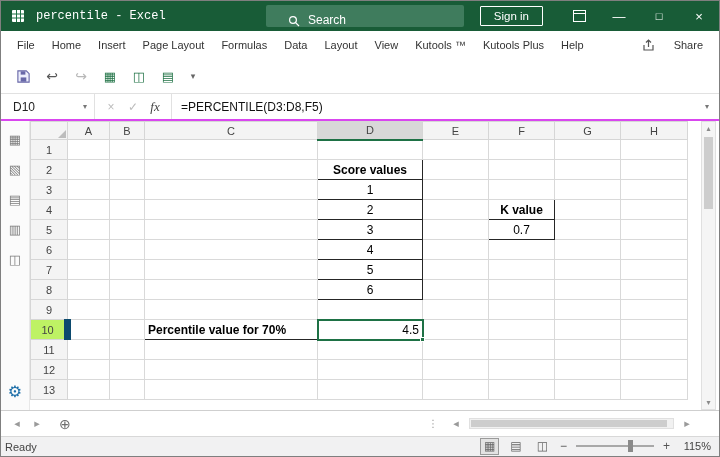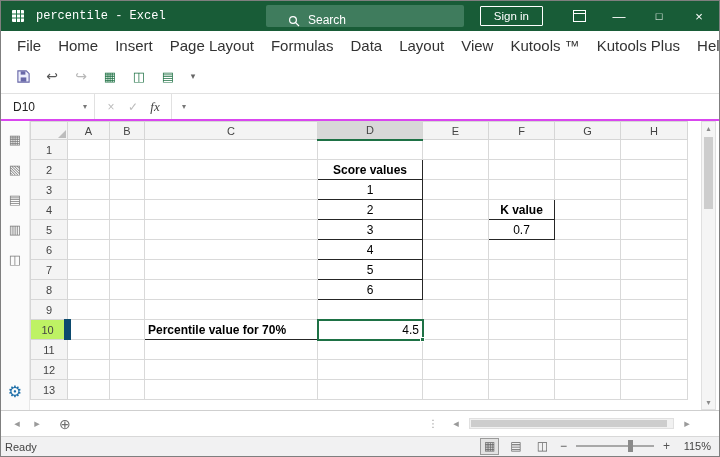--- a/index.html
+++ b/index.html
@@ -12,21 +12,21 @@
   .tb-title { font-size:12px; white-space:nowrap;font-family:Liberation Mono, monospace; }
   .search { position:absolute; left:265px; top:4px; width:198px; height:22px; background:#3F7C5D; border-radius:2px; display:flex; align-items:flex-end; padding-left:22px; gap:8px; font-size:12px; color:#fff; }
   .search svg { position:absolute; left:22px; }
   .search span { margin-left:20px; }
   .tb-right { margin-left:auto; display:flex; align-items:center; height:100%; }
   .signin { background:transparent; border:1px solid #fff; color:#fff; font-size:11.5px; padding:3px 13px; margin-right:16px; border-radius:1px; font-family:inherit; }
   .tb-btn { width:40px; height:30px; display:flex; align-items:center; justify-content:center; font-size:13px; color:#fff; }
   .tb-btn.max { font-size:11px; }
 
   
-  .menubar { height:28px; display:flex; align-items:center; padding:0 16px 0 16px; gap:17px; font-size:15px; color:#333; background:#fff; white-space:nowrap; }
+  .menubar { height:28px; display:flex; align-items:center; padding:0 16px 0 16px; gap:17px; font-size:11px; color:#333; background:#fff; white-space:nowrap; }
   .mtab { cursor:default; }
   .share { margin-left:auto; display:flex; align-items:center; gap:19px; color:#333; }
 
   
   .qat { height:34px; display:flex; align-items:center; gap:5px; padding-left:10px; background:#fff; }
   .qbtn { width:24px; height:24px; display:flex; align-items:center; justify-content:center; font-size:14px; color:#585858; }
   .qbtn.green { color:#217346; font-size:13px; }
   .qbtn.dis { color:#b8b8b8; }
   .qbtn.small { width:16px; font-size:9px; color:#666; }
 
@@ -162,20 +162,21 @@
   <div class="fbar">
     <div class="namebox">
       <span>D10</span>
       <span class="nb-dd">▾</span>
     </div>
     <div class="fx-group">
       <span class="fxb">×</span>
       <span class="fxb">✓</span>
       <span class="fxb fx">fx</span>
     </div>
+    <div class="finput">=PERCENTILE(D3:D8,F5)</div>
     <span class="fexpand">▾</span>
   </div>
 
   <div class="sheet-area">
 
     <div class="left-pane">
       <span class="pic">▦</span>
       <span class="pic">▧</span>
       <span class="pic">▤</span>
       <span class="pic">▥</span>

